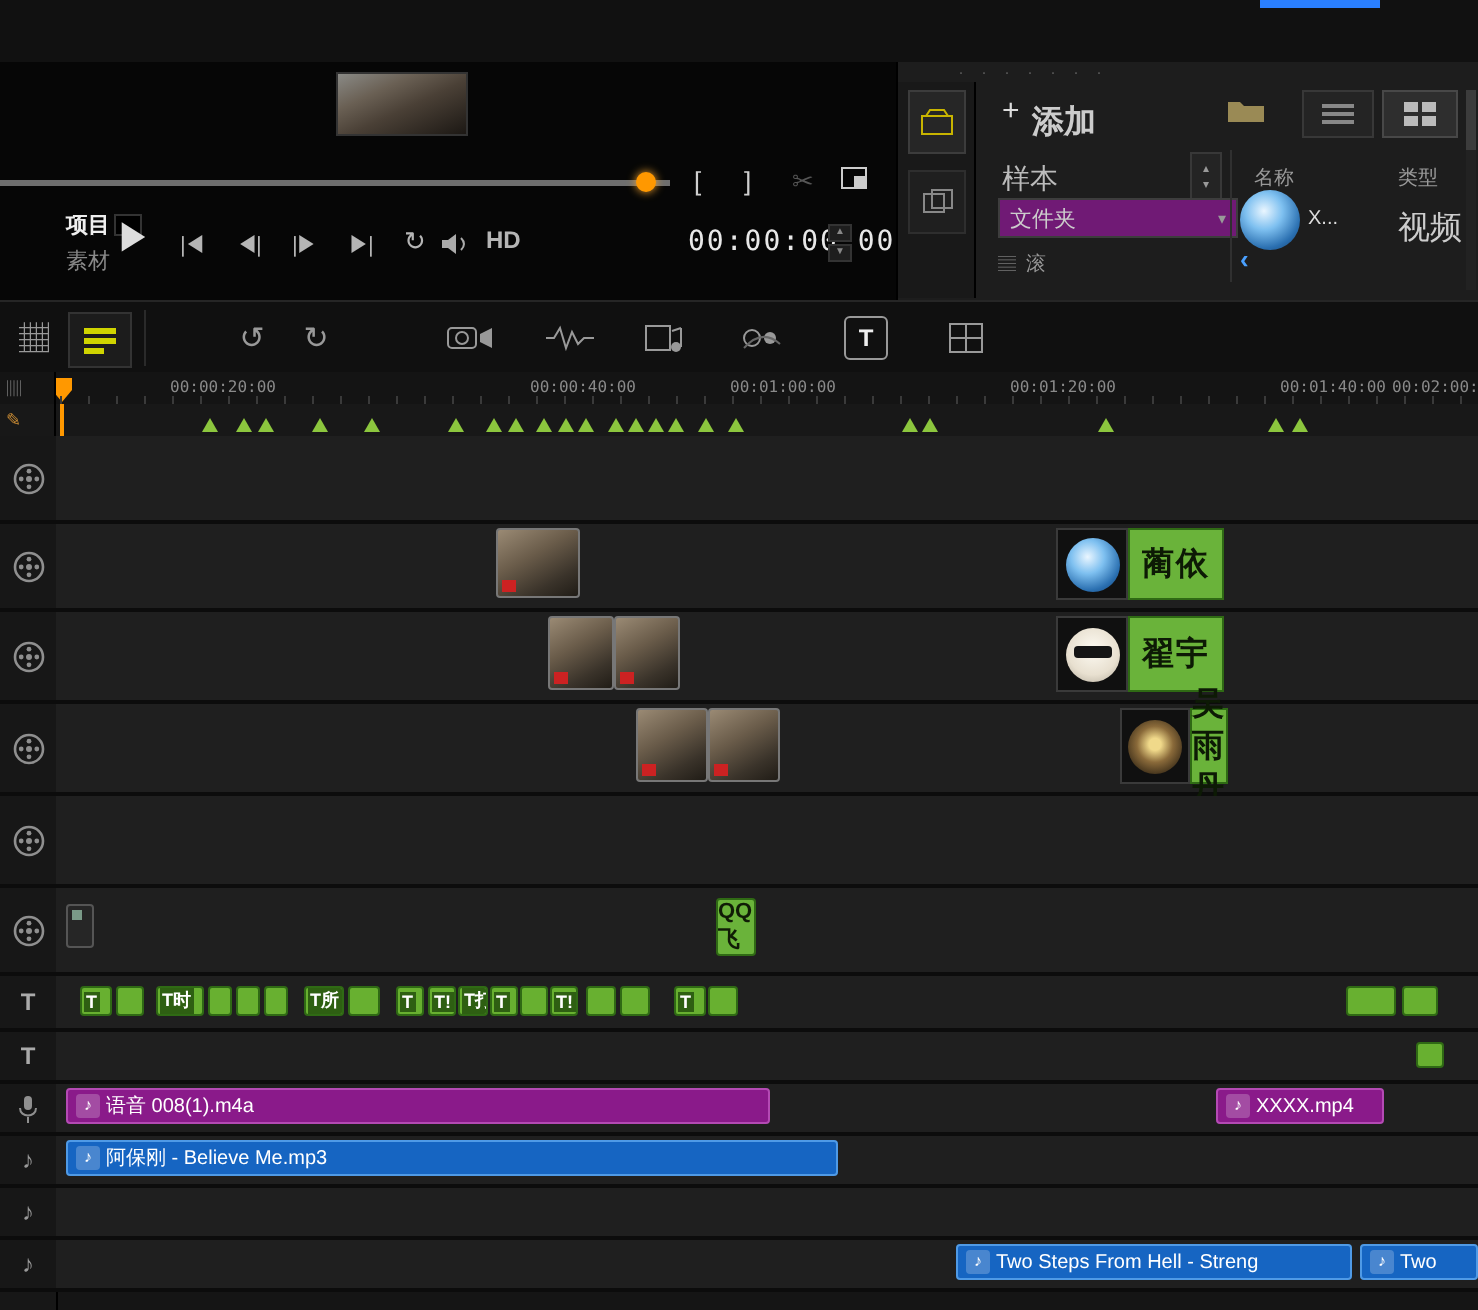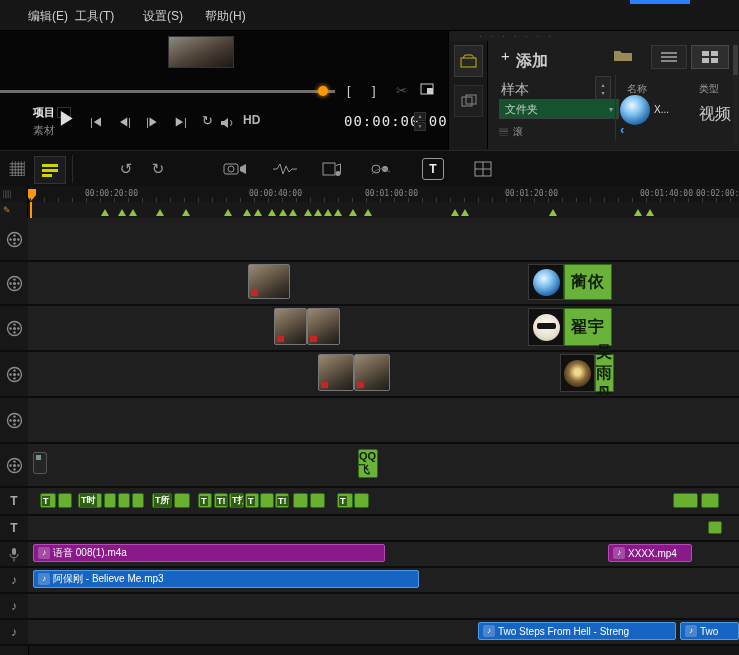--- a/index.html
+++ b/index.html
@@ -44,21 +44,21 @@
   .lib-add-plus{position:absolute;left:52px;top:16px;font-size:15px;color:#ddd;}
   .lib-add-label{position:absolute;left:67px;top:20px;font-size:16px;color:#ccc;font-weight:bold;}
   .lib-folder{position:absolute;left:164px;top:17px;}
   .lib-viewbtn{position:absolute;top:14px;height:22px;display:flex;align-items:center;justify-content:center;
      background:#242424;border:1px solid #383838;}
   .lib-label{position:absolute;font-size:14px;color:#bbb;}
   .lib-colhead{position:absolute;top:51px;font-size:10px;color:#999;}
   .lib-spin{position:absolute;left:146px;top:45px;width:14px;height:24px;background:#242424;border:1px solid #383838;
      display:flex;flex-direction:column;align-items:center;justify-content:center;}
   .lib-spin span{font-size:6px;color:#999;line-height:8px;}
-  .lib-select{position:absolute;left:50px;top:68px;width:120px;height:20px;background:#14532d;border:1px solid #3d3d3d;
+  .lib-select{position:absolute;left:50px;top:68px;width:120px;height:20px;background:#701a75;border:1px solid #3d3d3d;
      color:#ccc;font-size:11px;display:flex;align-items:center;padding:0 5px;box-sizing:border-box;}
   .lib-select .arrow{margin-left:auto;font-size:8px;color:#999;}
   .lib-divider{position:absolute;left:166px;top:44px;width:1px;height:66px;background:#303030;}
   .media-thumb{position:absolute;left:171px;top:64px;width:30px;height:30px;border-radius:50%;
      background:radial-gradient(circle at 40% 35%,#eaf6ff,#7ec0f0 35%,#2a6fb0 70%,#143a66);}
   .media-name{position:absolute;left:205px;top:73px;font-size:10px;color:#ddd;}
   .media-type{position:absolute;left:250px;top:73px;font-size:16px;color:#ccc;}
   .lib-bottom-icon{position:absolute;left:50px;top:95px;font-size:9px;color:#777;}
   .lib-bottom-label{position:absolute;left:64px;top:94px;font-size:10px;color:#999;}
   .lib-back{position:absolute;left:171px;top:91px;font-size:13px;font-weight:bold;color:#4aa0ff;}
@@ -127,26 +127,20 @@
   .clip.blue{background:#1665c2;border:1px solid #4f9ae6;}
   .clip-icon{flex:0 0 auto;width:12px;height:12px;background:rgba(255,255,255,.22);border-radius:2px;
      font-size:8px;line-height:12px;text-align:center;}
   .clip-text{overflow:hidden;}
 </style>
 </head>
 <body>
 
 <div class="app">
 
-  <div class="menubar">
-      <span class="menu-item" style="left: 28px;">编辑(E)</span>
-      <span class="menu-item" style="left: 75px;">工具(T)</span>
-      <span class="menu-item" style="left: 143px;">设置(S)</span>
-      <span class="menu-item" style="left: 205px;">帮助(H)</span>
-    </div>
   <div class="title-accent"></div>
 
   <div class="preview">
     <div class="preview-thumb"></div>
     <div class="scrubber-track"></div>
     <div class="scrubber-dot"></div>
 
     <span class="trim-btn" style="left:347px">[</span>
     <span class="trim-btn" style="left:372px">]</span>
     <span class="trim-btn disabled" style="left:396px">✂</span>
@@ -302,21 +296,21 @@
           <line x1="9" y1="1" x2="9" y2="15" stroke="#999"></line>
           <line x1="1" y1="8" x2="17" y2="8" stroke="#999"></line>
         </svg>
     </span>
   </div>
 
   <div class="ruler">
     <span class="playhead-flag"></span>
     <span class="playhead-tri"></span>
   <span class="ruler-label" style="left: 85px;">00:00:20:00</span>
-      <span class="ruler-label" style="left: 225px; padding-left: 24px;">00:00:40:00</span>
+      <span class="ruler-label" style="left: 241px; padding-left: 24px;">00:00:40:00</span>
       <span class="ruler-label" style="left: 365px;">00:01:00:00</span>
       <span class="ruler-label" style="left: 505px;">00:01:20:00</span>
       <span class="ruler-label" style="left: 640px;">00:01:40:00</span>
       <span class="ruler-label" style="left: 696px;">00:02:00:00</span>
     </div>
   <div class="corner" style="top:186px">
     <span style="font-size:8px;color:#888">▥</span>
   </div>
   <div class="marker-strip">
     <span class="playhead-line"></span>

